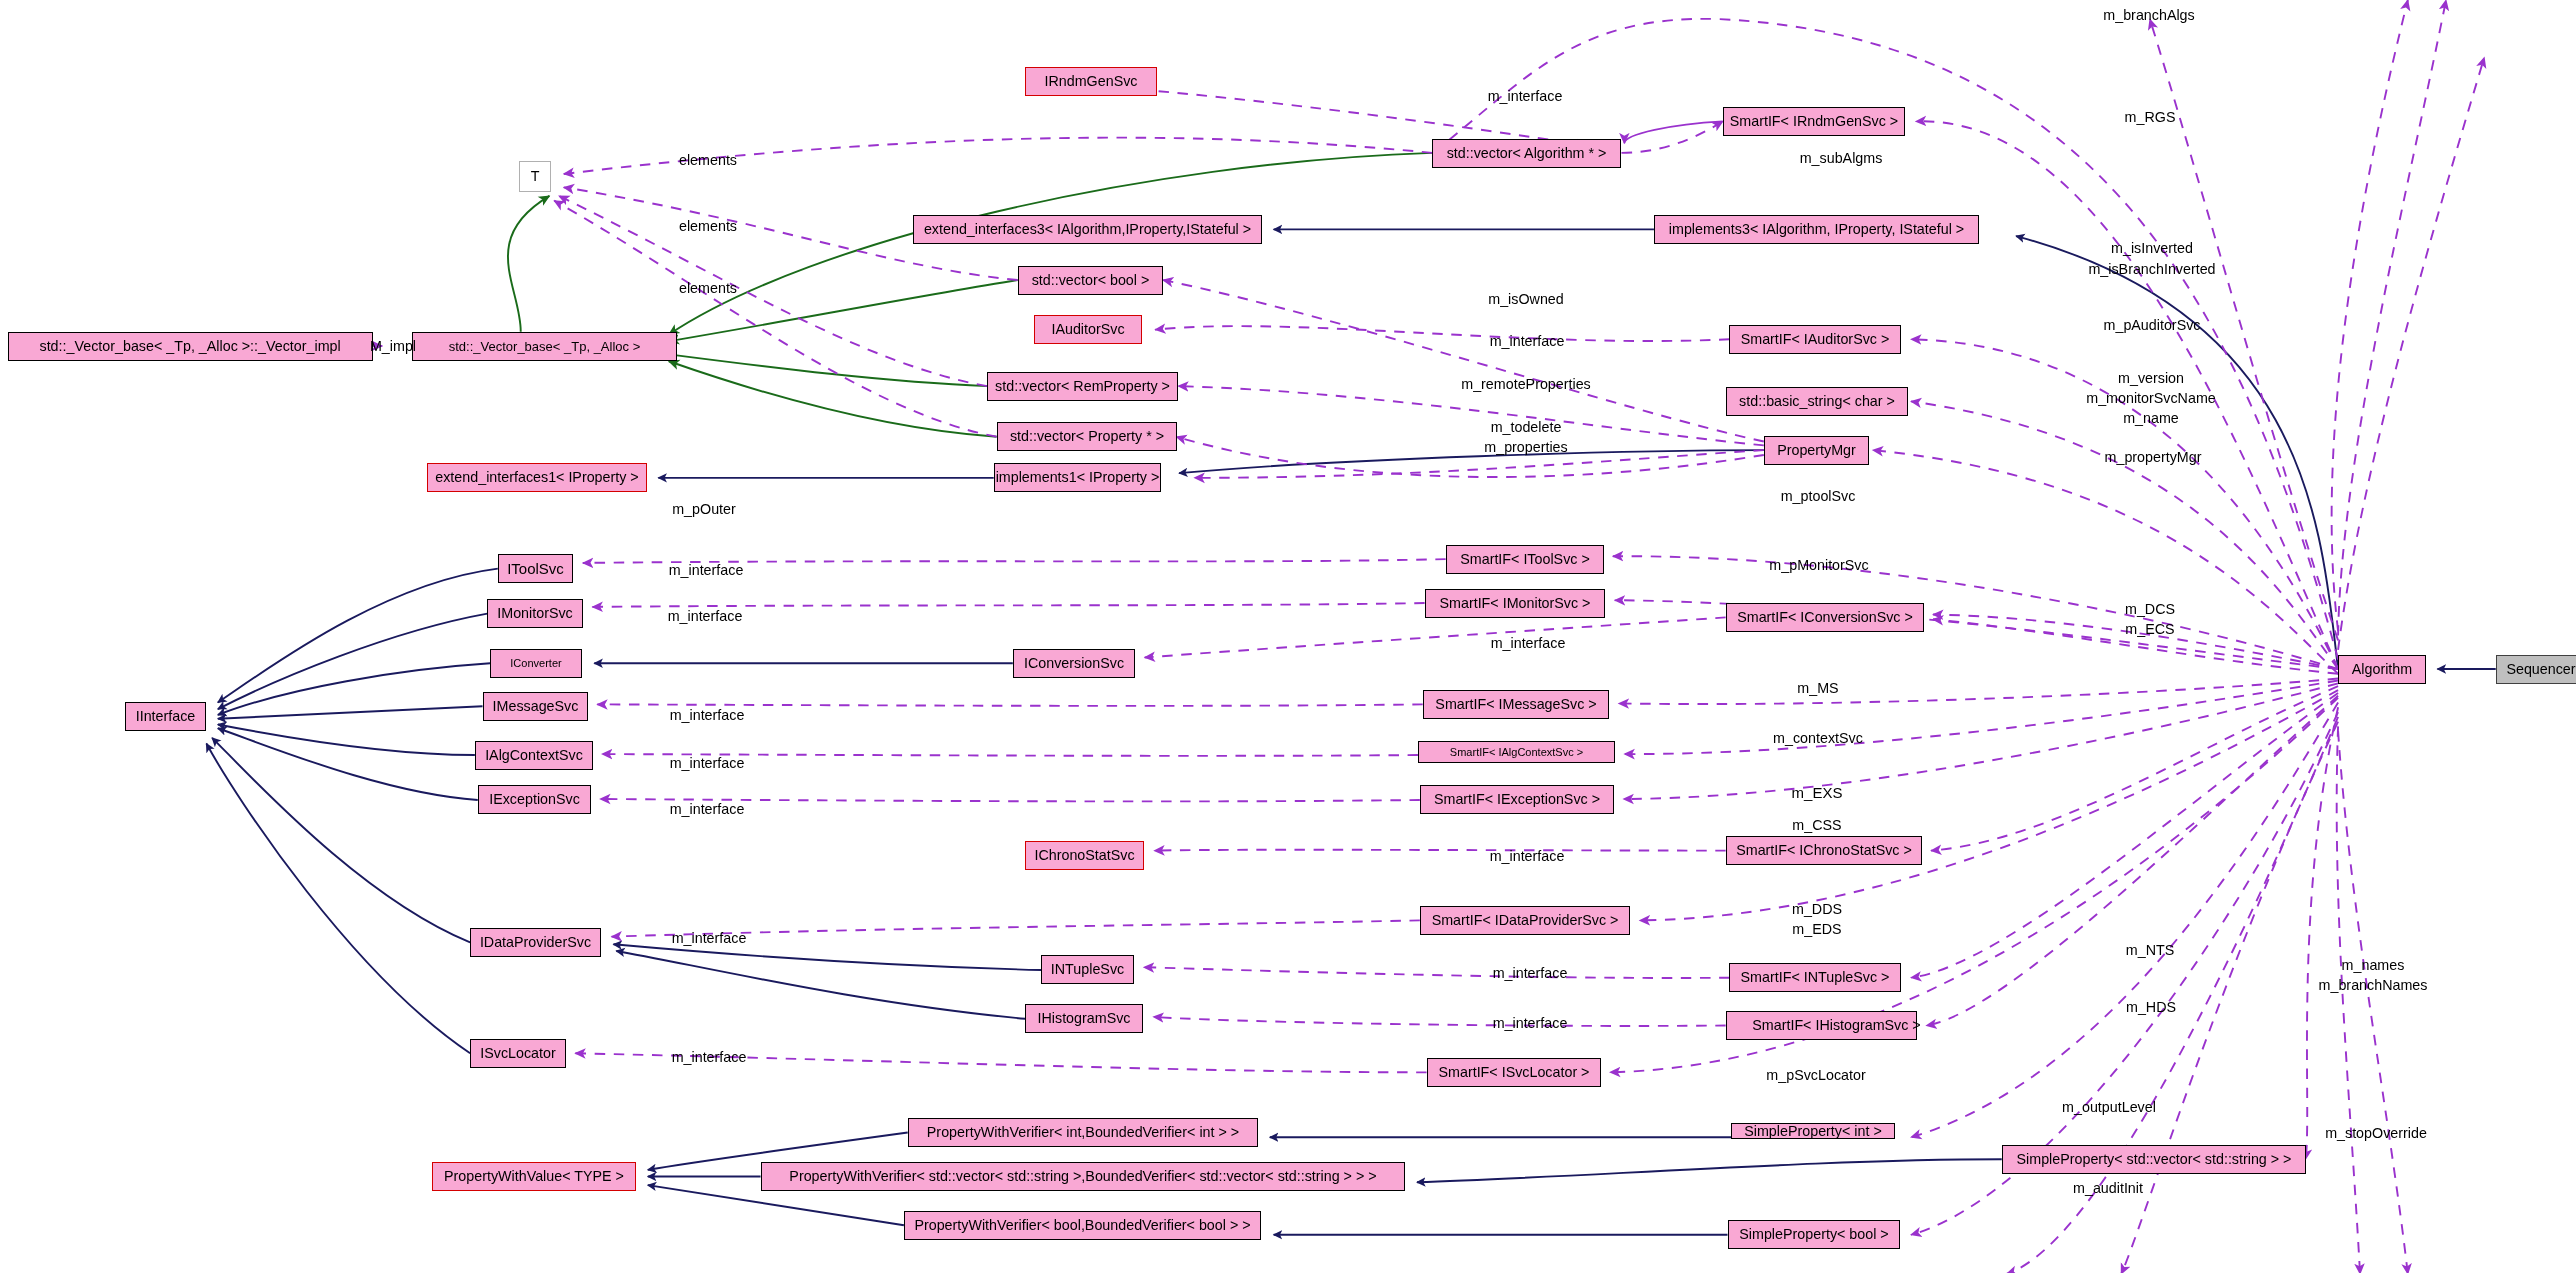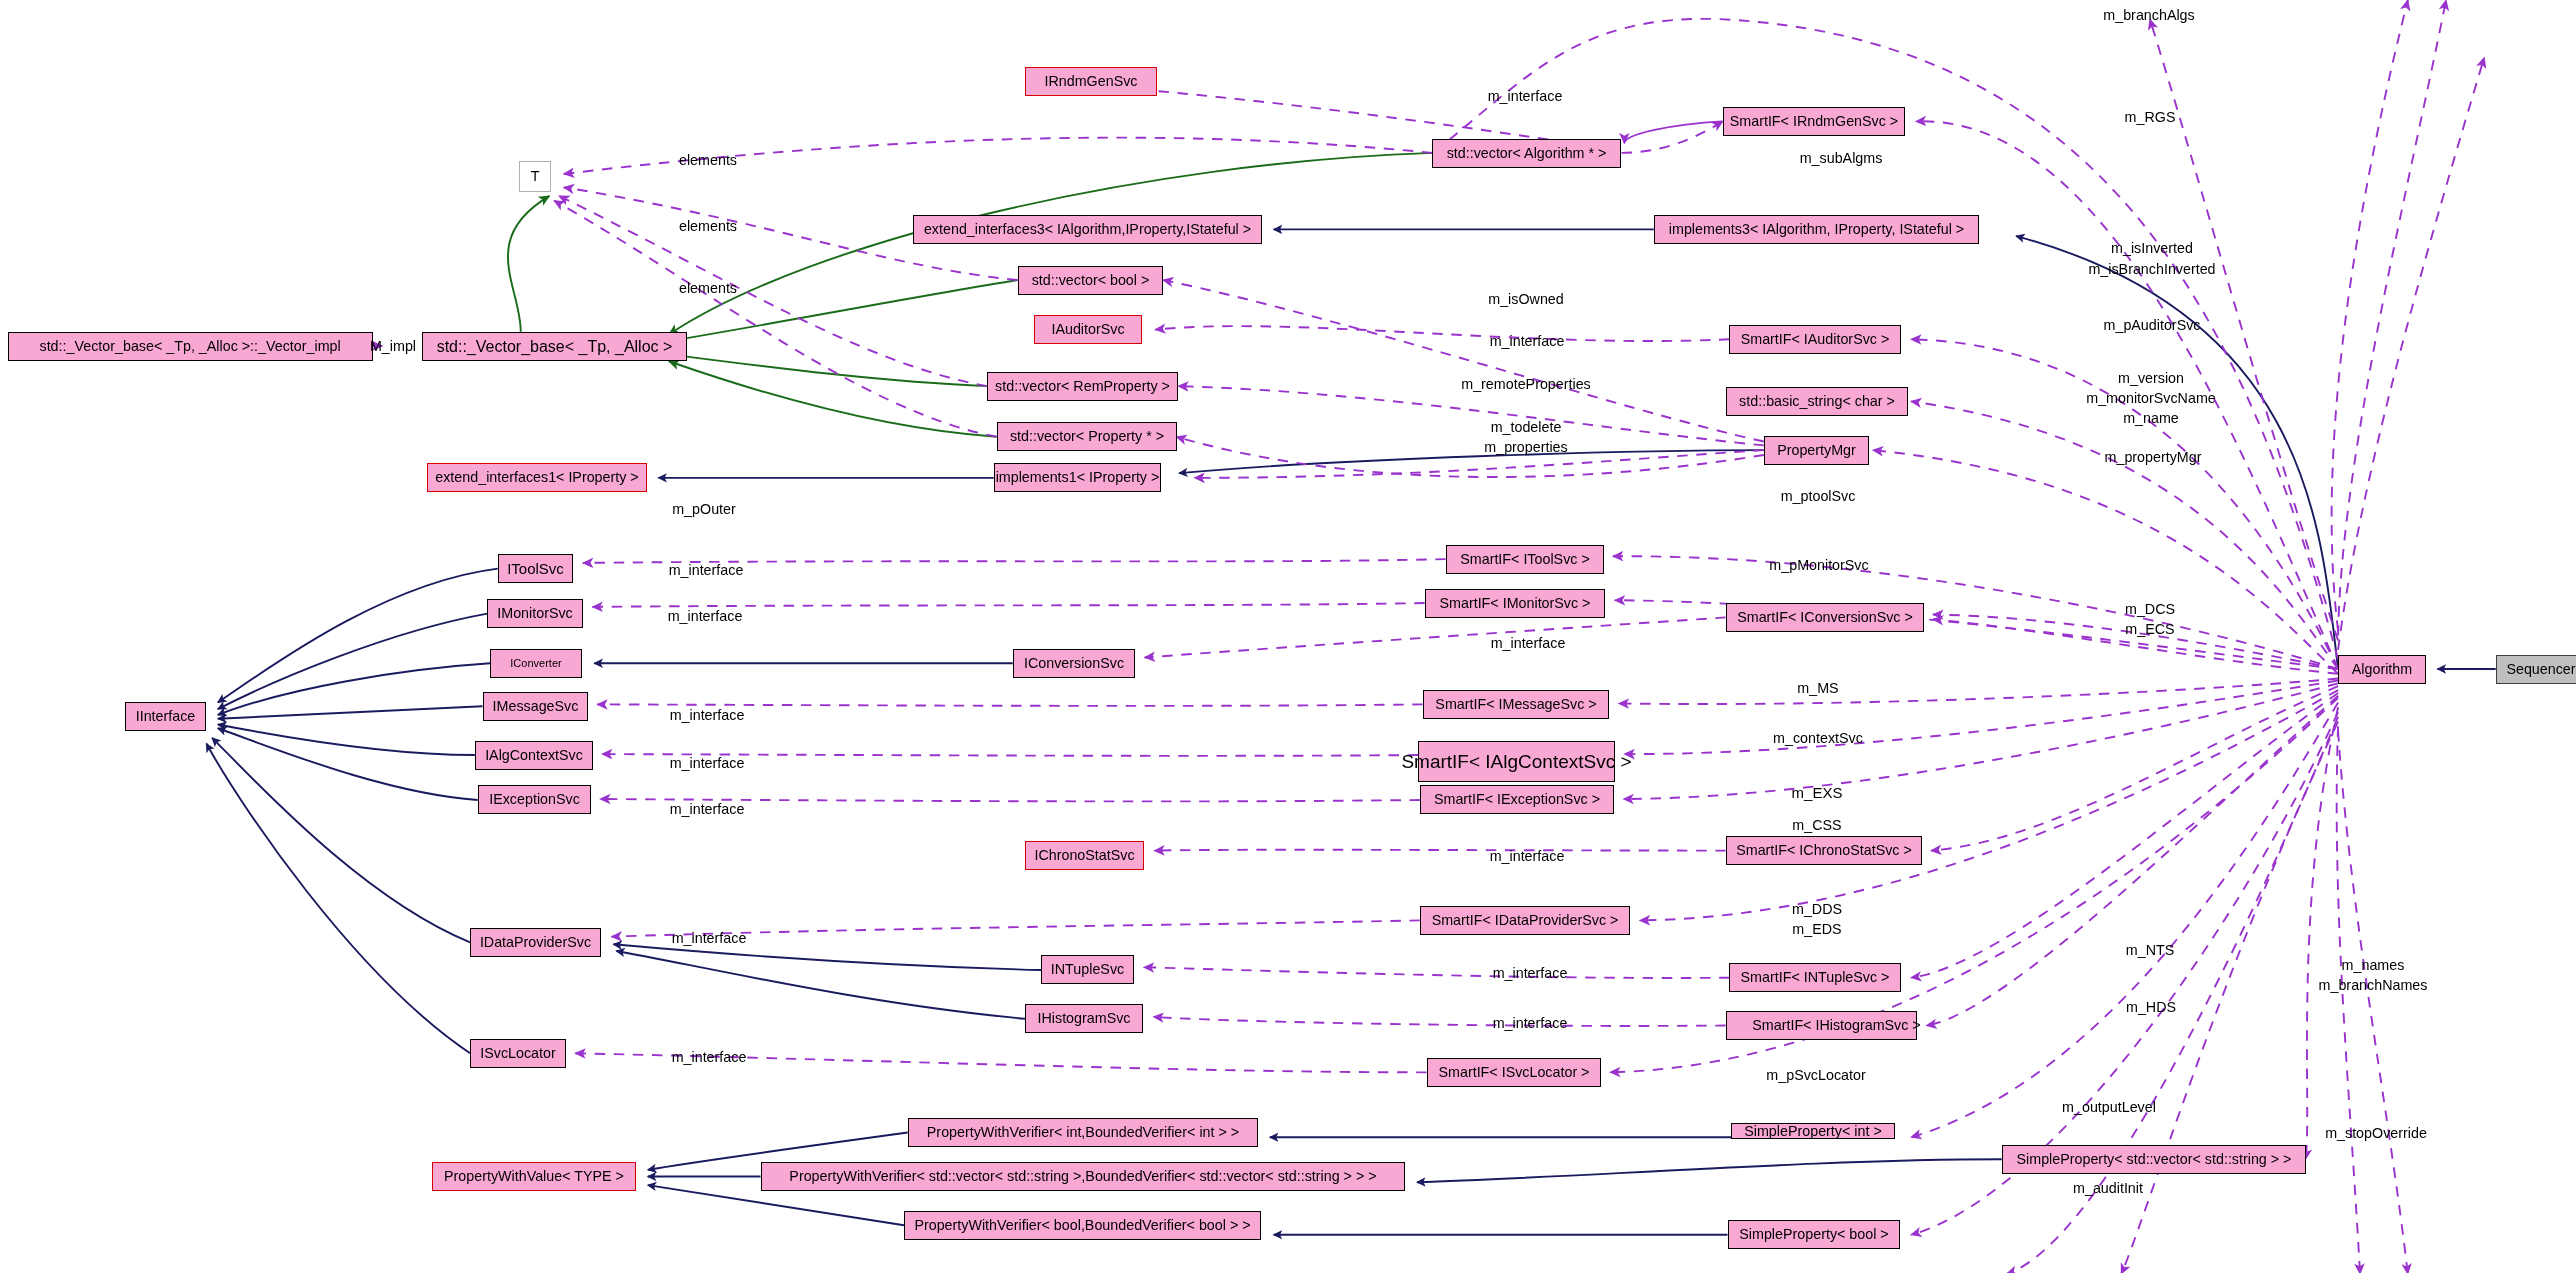--- a/index.html
+++ b/index.html
@@ -121,21 +121,21 @@
       <path d="M2447,760 C2440,950 2460,1150 2470,1333"></path>
       <path d="M2447,765 C2460,960 2500,1160 2520,1333"></path>
       <path d="M2447,680 C2470,500 2540,260 2600,60"></path>
     </g>
   </svg>
 
   <div id="nodes">
       <div class="node" style="left: 7.6px; top: 332px; width: 365px; height: 29px; font-size: 14.3px;">
         <span>std::_Vector_base&lt; _Tp, _Alloc &gt;::_Vector_impl</span>
       </div>
-      <div class="node" style="left: 422px; top: 332px; width: 265px; height: 29px; font-size: 16px;">
+      <div class="node" style="left: 412px; top: 332px; width: 265px; height: 29px; font-size: 13px;">
         <span>std::_Vector_base&lt; _Tp, _Alloc &gt;</span>
       </div>
       <div class="node tparam" style="left: 519px; top: 161px; width: 32px; height: 31px; font-size: 14.3px;">
         <span>T</span>
       </div>
       <div class="node red" style="left: 1025px; top: 67px; width: 132px; height: 29px; font-size: 14.3px;">
         <span>IRndmGenSvc</span>
       </div>
       <div class="node" style="left: 1432px; top: 139px; width: 189px; height: 29px; font-size: 14.3px;">
         <span>std::vector&lt; Algorithm * &gt;</span>
@@ -220,21 +220,21 @@
       </div>
       <div class="node" style="left: 1726px; top: 603px; width: 198px; height: 29px; font-size: 14.3px;">
         <span>SmartIF&lt; IConversionSvc &gt;</span>
       </div>
       <div class="node" style="left: 1013px; top: 649px; width: 122px; height: 29px; font-size: 14.3px;">
         <span>IConversionSvc</span>
       </div>
       <div class="node" style="left: 1423px; top: 690px; width: 186px; height: 29px; font-size: 14.3px;">
         <span>SmartIF&lt; IMessageSvc &gt;</span>
       </div>
-      <div class="node" style="left: 1418px; top: 741px; width: 197px; height: 41px; font-size: 19px;">
+      <div class="node" style="left: 1418px; top: 741px; width: 197px; height: 22px; font-size: 11px;">
         <span>SmartIF&lt; IAlgContextSvc &gt;</span>
       </div>
       <div class="node" style="left: 1420px; top: 785px; width: 194px; height: 29px; font-size: 14.3px;">
         <span>SmartIF&lt; IExceptionSvc &gt;</span>
       </div>
       <div class="node" style="left: 1726px; top: 836px; width: 196px; height: 29px; font-size: 14.3px;">
         <span>SmartIF&lt; IChronoStatSvc &gt;</span>
       </div>
       <div class="node" style="left: 1420px; top: 906px; width: 210px; height: 29px; font-size: 14.3px;">
         <span>SmartIF&lt; IDataProviderSvc &gt;</span>

